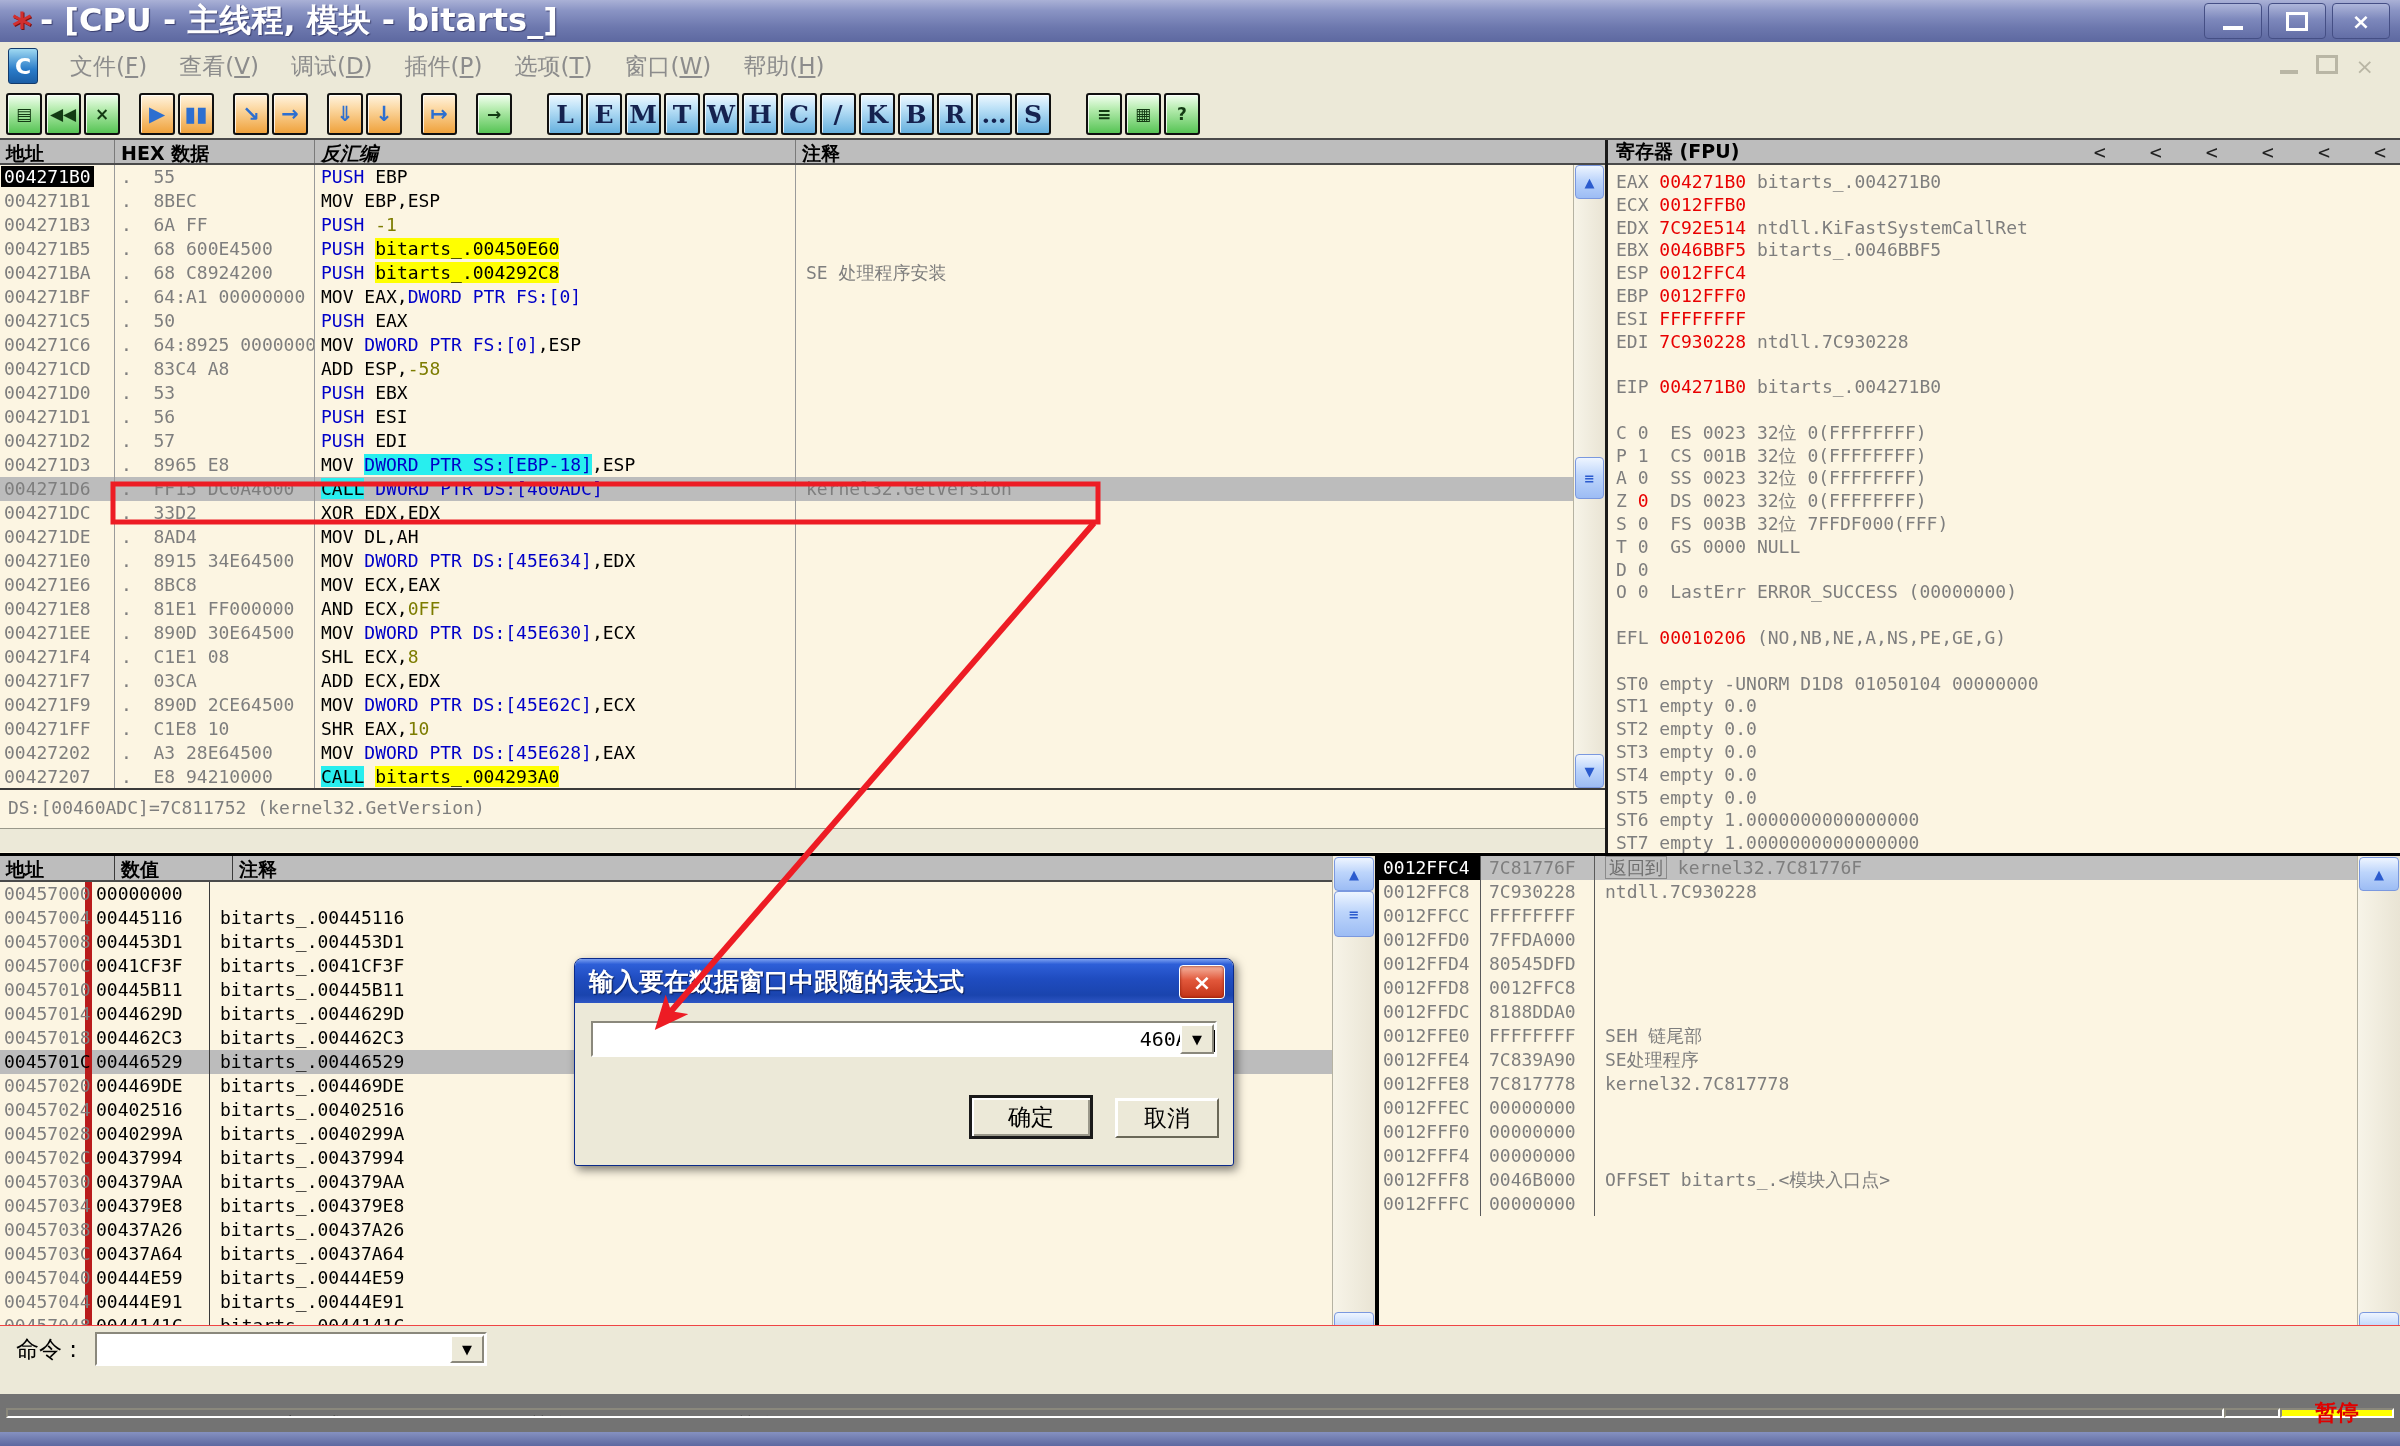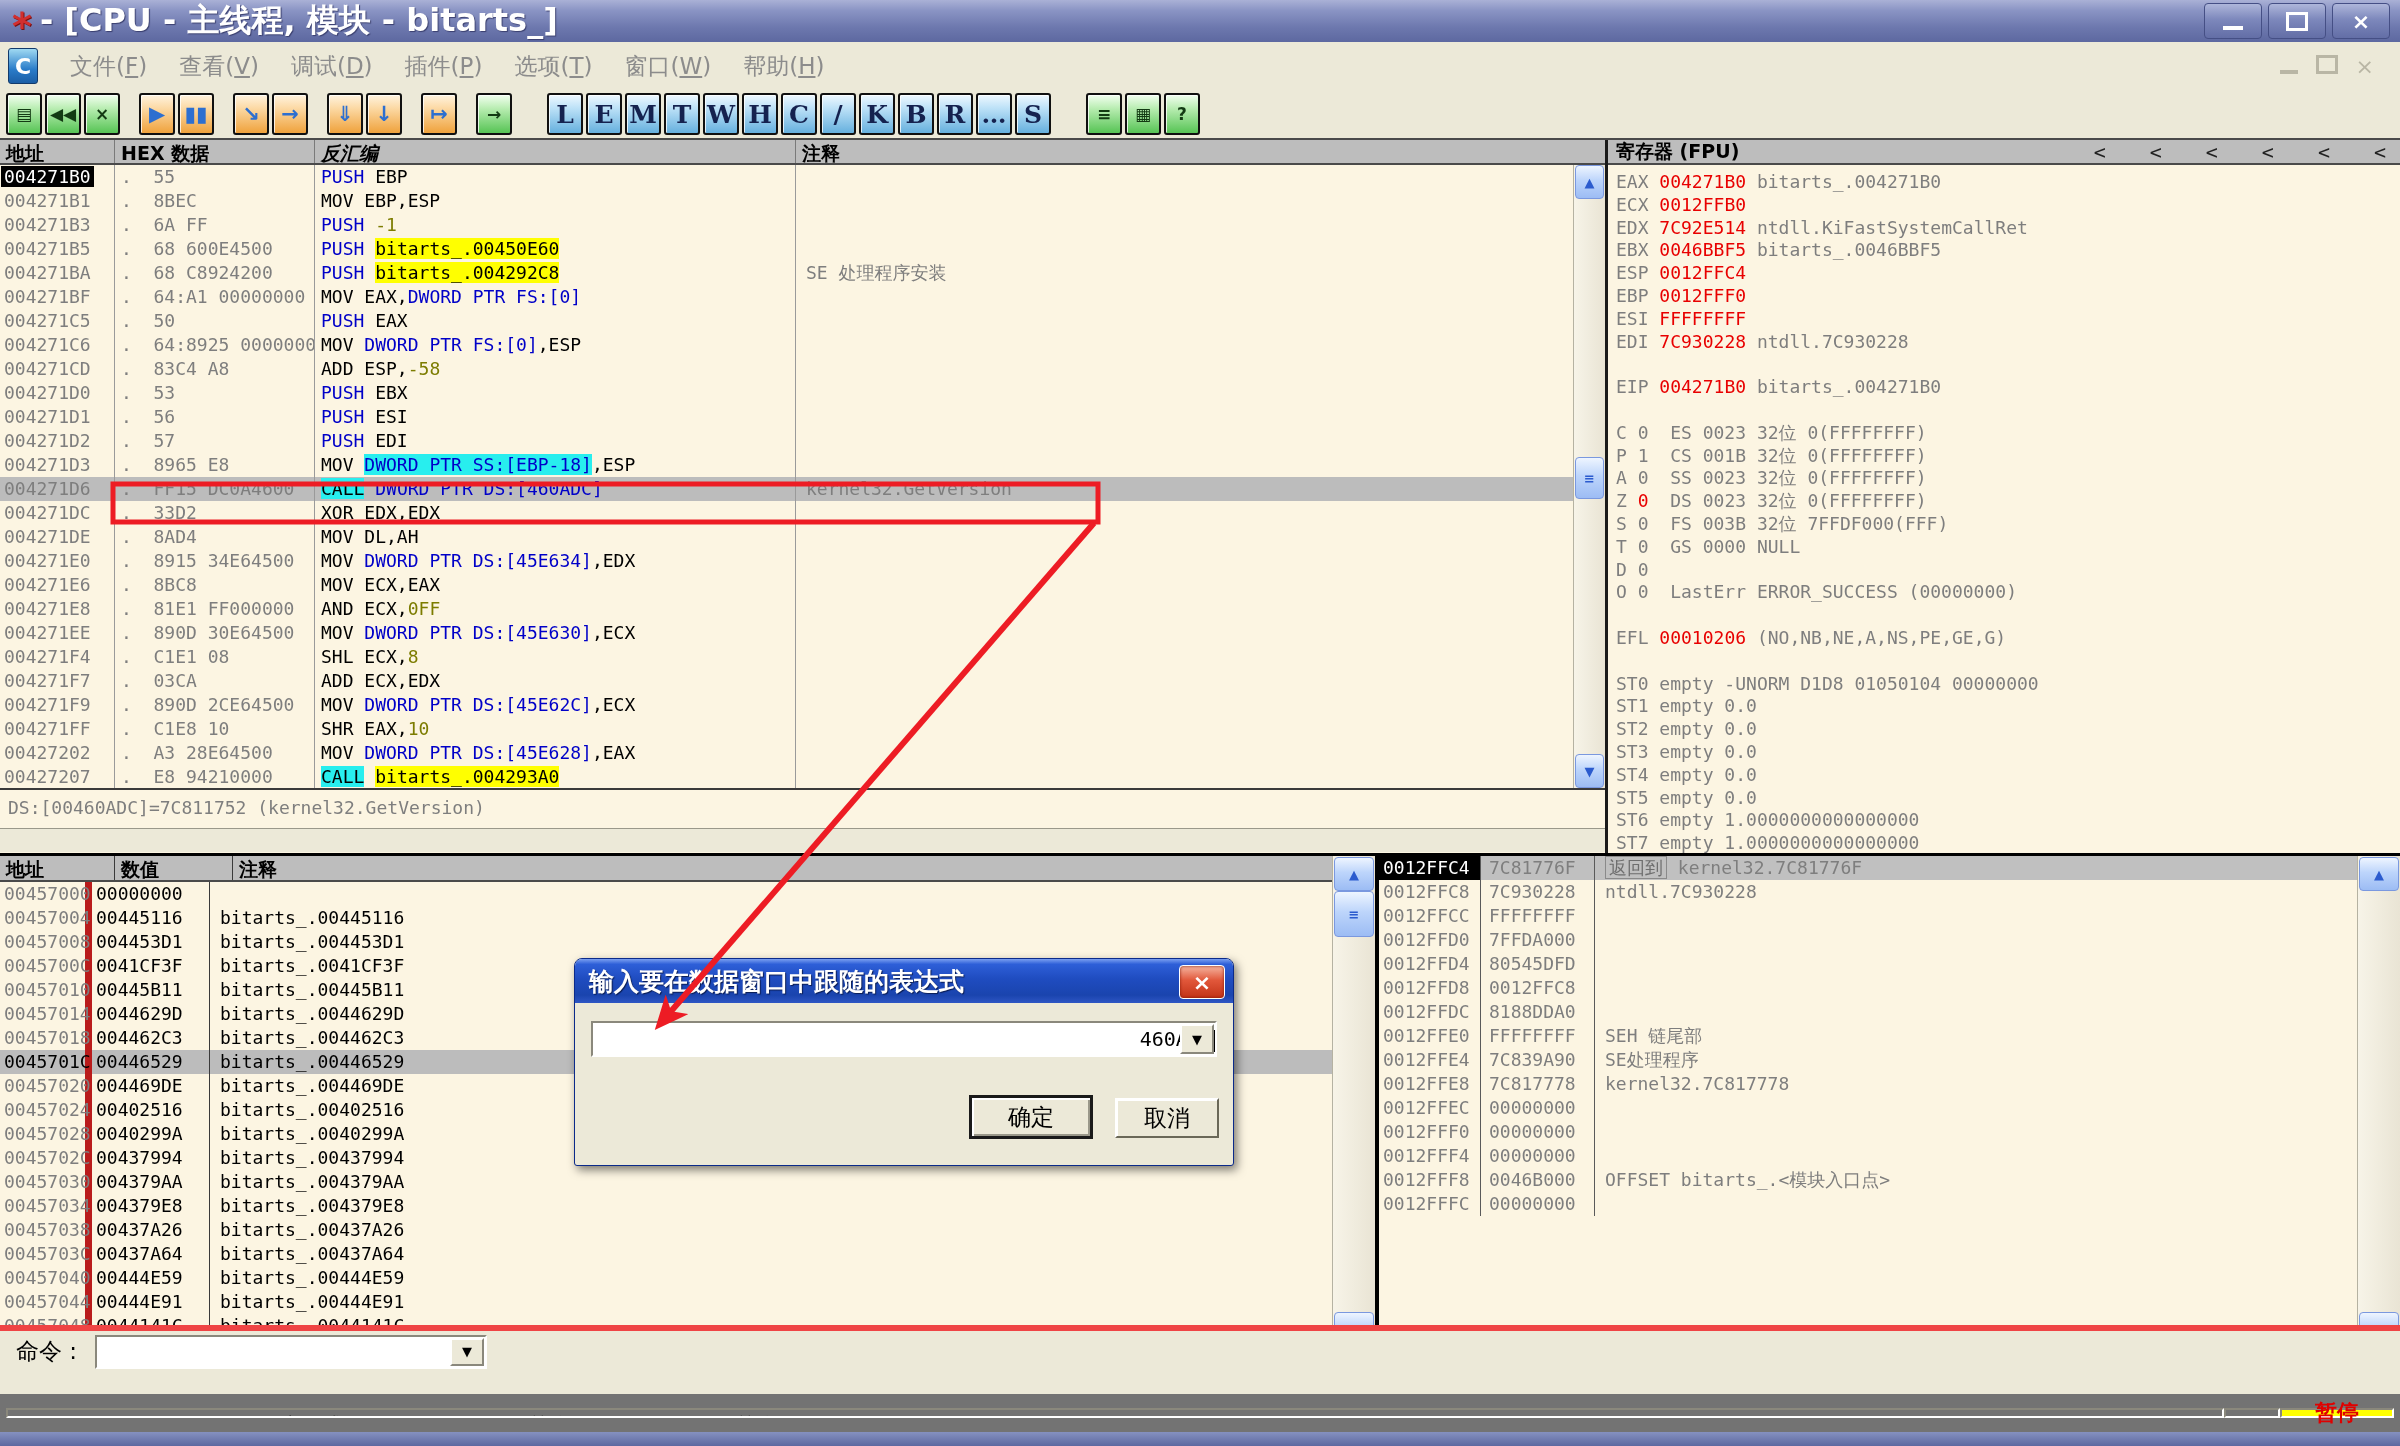--- a/index.html
+++ b/index.html
@@ -99,21 +99,21 @@
   #stack-rows{flex:1;overflow:hidden;font-size:18px;}
   .srow{display:flex;height:24px;line-height:24px;white-space:pre;}
   .srow.sel{background:#c0c0c0;}
   .s-a{width:102px;padding-left:4px;color:#7e7e7e;border-right:1px solid #5a5a5a;box-sizing:border-box;}
   .srow.sel .s-a{background:#000;color:#fff;}
   .s-v{width:114px;padding-left:8px;color:#7e7e7e;border-right:1px solid #5a5a5a;box-sizing:border-box;}
   .s-c{flex:1;padding-left:10px;color:#7e7e7e;}
   #stack-scroll{position:relative;width:42px;background:linear-gradient(90deg,#f7f4e8,#e9e4d4);border-left:1px solid #b5b2a2;}
   
   #command-row{position:absolute;left:0;top:1325px;width:2400px;height:47px;background:#ece9d8;
-    display:flex;align-items:center;padding-left:16px;box-sizing:border-box;border-top:6px solid #ef4444;}
+    display:flex;align-items:center;padding-left:16px;box-sizing:border-box;border-top:1px solid #ef4444;}
   #command-label{font-size:23px;color:#000;}
   #command-combo{position:relative;width:392px;height:34px;background:#fff;border:2px solid;
     border-color:#8a887c #fff #fff #8a887c;margin-left:18px;box-sizing:border-box;}
   #command-value{font-size:19px;padding:3px 0 0 6px;}
   .combo-arrow{position:absolute;right:1px;top:1px;bottom:1px;width:30px;background:#ece9d8;
     border:2px solid;border-color:#fff #8a887c #8a887c #fff;display:flex;align-items:center;justify-content:center;
     font-size:13px;color:#000;}
   
   #statusbar{position:absolute;left:0;top:1394px;width:2400px;height:38px;background:#737373;
     display:flex;align-items:stretch;padding:14px 6px;box-sizing:border-box;gap:0;}

